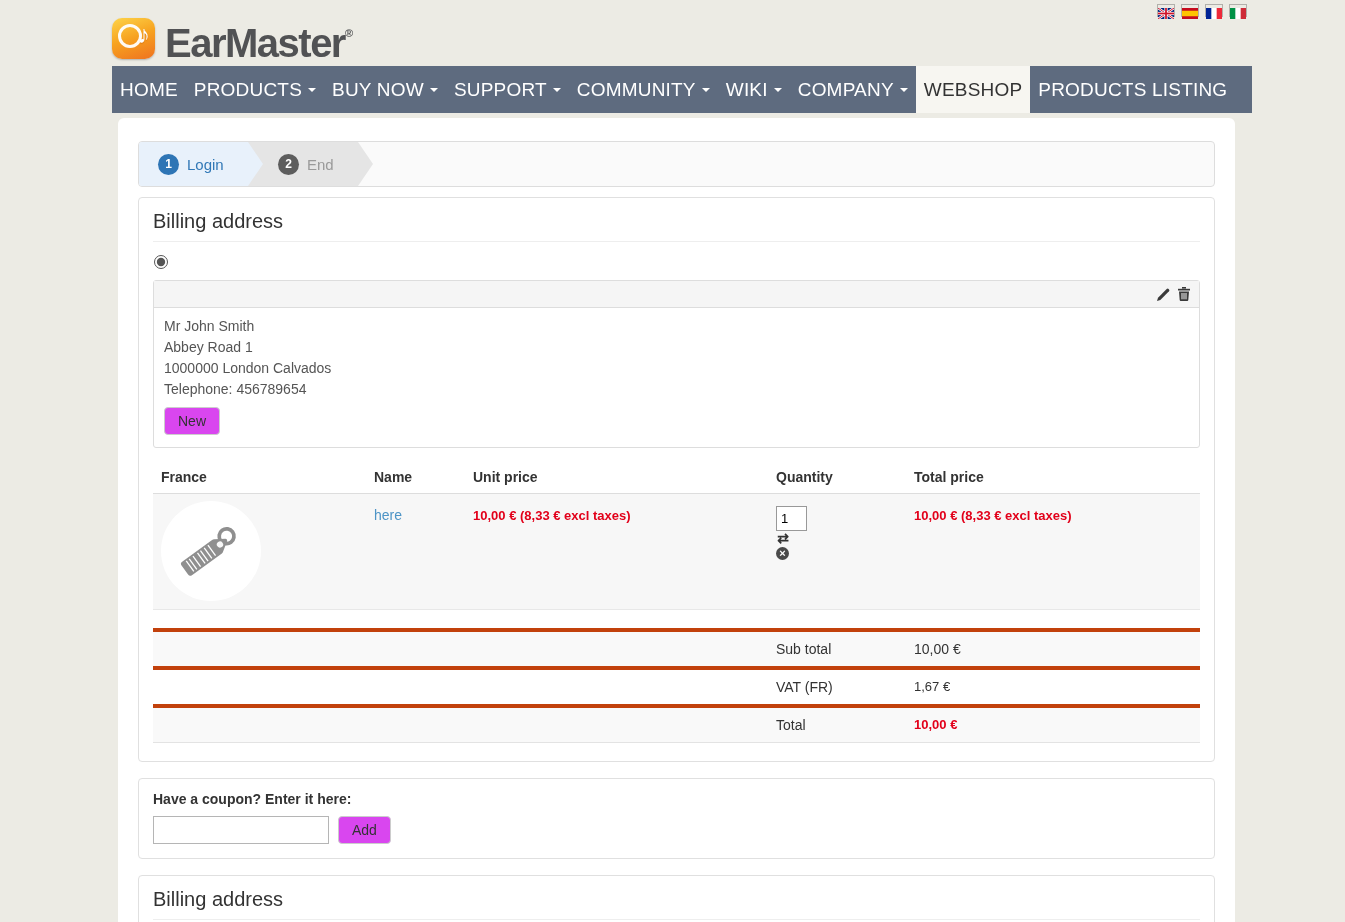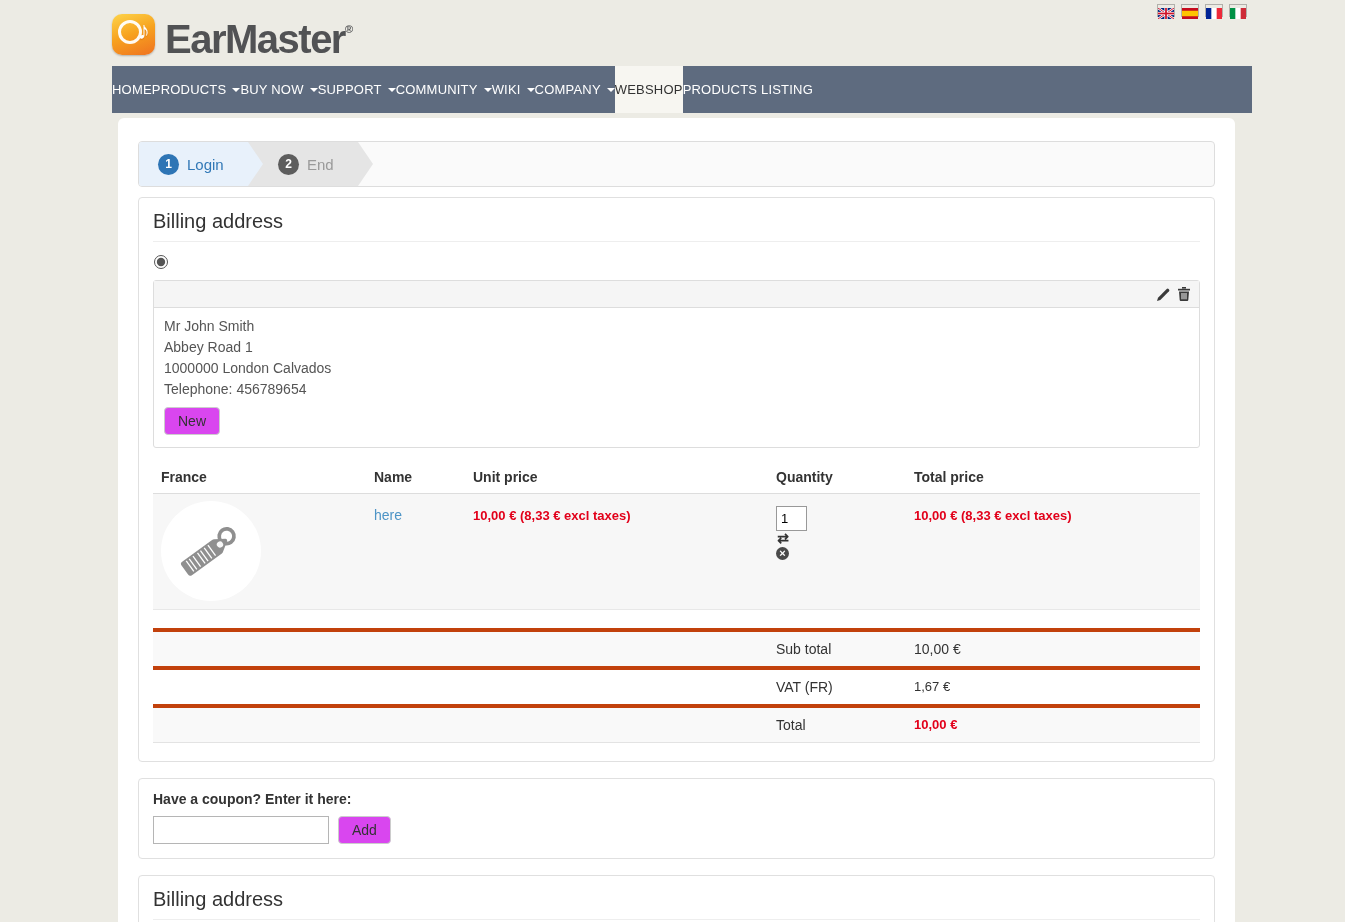--- a/index.html
+++ b/index.html
@@ -13,29 +13,29 @@
   .brand { position:absolute; left:112px; top:8px; display:flex; align-items:center; text-decoration:none; }
   .brand-icon {
     width:43px; height:41px; border-radius:10px;
     background:linear-gradient(160deg,#fdd44a 0%,#f7a21f 48%,#ef7220 100%);
     position:relative; box-shadow:0 1px 2px rgba(0,0,0,.25);
   }
   .brand-ring { position:absolute; left:6px; top:6px; width:24px; height:24px;
     border:3px solid #fff; border-radius:50%; opacity:.95; }
   .brand-note { position:absolute; right:5px; top:4px; color:#fff; font-size:25px; line-height:25px;
     text-shadow:0 1px 1px rgba(201,100,10,.6); }
-  .brand-text { margin-left:10px; font-size:40px; font-weight:bold; color:#515254; letter-spacing:-1.5px; line-height:42px; }
+  .brand-text { margin-left:10px; font-size:40px; font-weight:bold; color:#515254; letter-spacing:-1.5px; line-height:51px; }
   .brand-reg { font-size:11px; vertical-align:20px; font-weight:bold; color:#515254; letter-spacing:0; }
   .flags { position:absolute; top:5px; right:99px; display:flex; gap:8px; }
   .flag { width:16px; height:11px; display:block; box-shadow:0 0 0 1px rgba(0,0,0,.25); cursor:pointer; }
   
   .nav { position:absolute; top:66px; left:112px; width:1140px; height:47px;
     background:#5e6b7f; display:flex; align-items:stretch; }
-  .nav-item { display:flex; align-items:center; padding:0 0; color:#fff;
-    font-size:13px; letter-spacing:.2px; cursor:pointer; white-space:nowrap; }
+  .nav-item { display:flex; align-items:center; padding:0 8px; color:#fff;
+    font-size:19px; letter-spacing:.2px; cursor:pointer; white-space:nowrap; }
   .nav-item.active { background:#f7f6f1; color:#333; }
   .caret { width:0; height:0; border-left:4px solid transparent; border-right:4px solid transparent;
     border-top:4px solid #fff; margin-left:6px; }
   
   .content { position:absolute; top:118px; left:118px; width:1117px; height:804px;
     background:#fff; border-radius:6px 6px 0 0; padding:23px 20px 0; overflow:hidden; }
   .card { border:1px solid #e0e0e0; border-radius:4px; background:#fff; padding:10px 14px 18px; margin-bottom:16px; }
   .card-title { font-size:20px; font-weight:normal; color:#333; padding:2px 0 8px; border-bottom:1px solid #eee; }
   
   .stepper { border:1px solid #ddd; background:#fafafa; border-radius:4px; height:46px;

